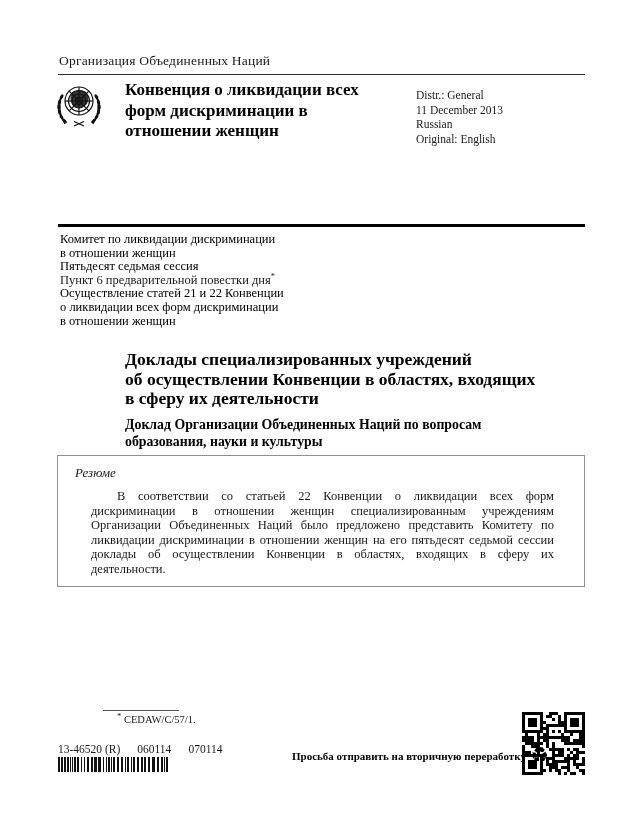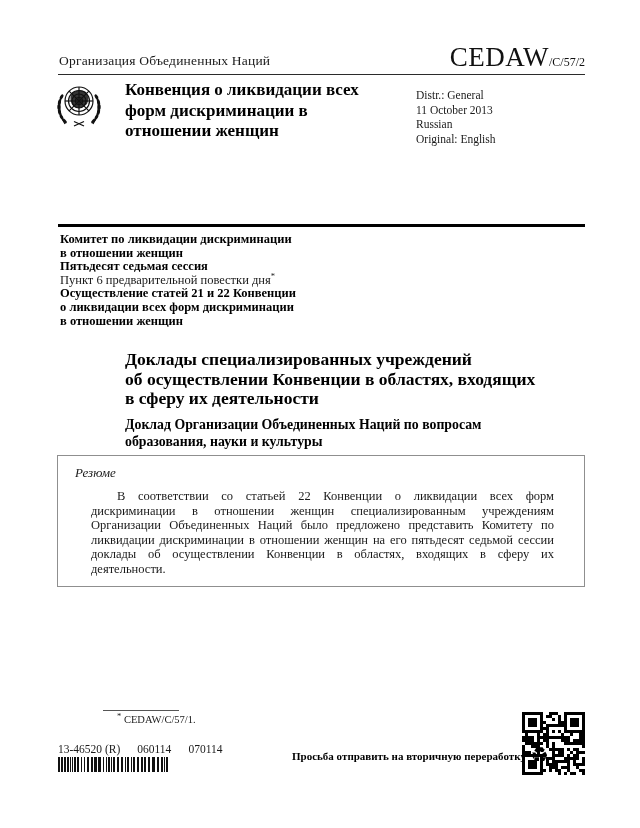--- a/index.html
+++ b/index.html
@@ -12,21 +12,21 @@
   .org-name{left:59px;top:53px;font-size:13.5px;letter-spacing:0.2px;font-family:Liberation Serif, serif;}
   .doc-symbol{top:42px;right:55px;display:flex;align-items:baseline;}
   .sym-main{font-size:27px;letter-spacing:0.5px;color:#111;}
   .sym-suffix{font-size:12px;color:#111;}
   .rule-thin{left:58px;top:74px;width:527px;height:1px;background:#2b2b2b;}
   .rule-thick{left:58px;top:224px;width:527px;height:2.5px;background:#000;}
   .masthead-title{left:125px;top:80px;font-size:17px;line-height:20.5px;font-weight:bold;white-space:pre-line;color:#000;}
   .distr-block{left:416px;top:88px;font-size:11.5px;line-height:14.6px;}
   
   .session{left:60px;top:233px;font-size:12.5px;line-height:13.6px;}
-  .session .b{font-weight:bold;color:#000;}
+  .session .b{font-weight:normal;color:#000;}
   .pre{white-space:pre-line;}
   sup{font-size:8.5px;vertical-align:super;line-height:0;}
   
   .main-title{left:125px;top:350px;font-size:17.5px;line-height:19.5px;font-weight:bold;white-space:pre-line;color:#000;margin:0;}
   .subtitle{left:125px;top:417px;font-size:13.8px;line-height:16.5px;font-weight:bold;white-space:pre-line;color:#000;margin:0;}
   
   .summary-box{left:57px;top:455px;width:528px;height:132px;border:1px solid #8f8f8f;box-sizing:border-box;}
   .summary-heading{margin:9px 0 0 17px;font-style:italic;font-size:13px;}
   .summary-text{margin:8px 30px 0 33px;font-size:12.5px;line-height:14.6px;text-align:justify;text-indent:26px;}
   
@@ -39,24 +39,20 @@
   .recycle-glyph{font-size:21px;line-height:21px;color:#000;font-family:"DejaVu Sans",sans-serif;}
   .qr{left:522px;top:712px;width:63px;height:63px;}
   .emblem{left:55px;top:81px;}
 </style>
 </head>
 <body>
 
 <div class="page">
 
   <div class="abs org-name">Организация Объединенных Наций</div>
-  <div class="abs doc-symbol">
-    <span class="sym-main">CEDAW</span>
-      <span class="sym-suffix">/C/57/2</span>
-  </div>
   <div class="abs rule-thin"></div>
 
   <div class="abs emblem">
     <svg width="48" height="46" viewBox="0 0 48 46" aria-hidden="true">
       <g stroke="#111" fill="none" stroke-width="1.2">
         <circle cx="24" cy="20" r="14"></circle>
         <circle cx="24" cy="20" r="10.5"></circle>
         <circle cx="24" cy="20" r="7"></circle>
         <circle cx="24" cy="20" r="3.5"></circle>
         <line x1="10" y1="20" x2="38" y2="20"></line>
@@ -88,21 +84,21 @@
       </g>
     </svg>
   </div>
 
   <div class="abs masthead-title">Конвенция о ликвидации всех
 форм дискриминации в
 отношении женщин</div>
 
   <div class="abs distr-block">
     <div>Distr.: General</div>
-    <div>11 October 2013</div>
+    <div>11 December 2013</div>
     <div>Russian</div>
     <div>Original: English</div>
   </div>
 
   <div class="abs rule-thick"></div>
 
   <div class="abs session">
     <div class="b pre">Комитет по ликвидации дискриминации
 в отношении женщин</div>
     <div class="b">Пятьдесят седьмая сессия</div>

